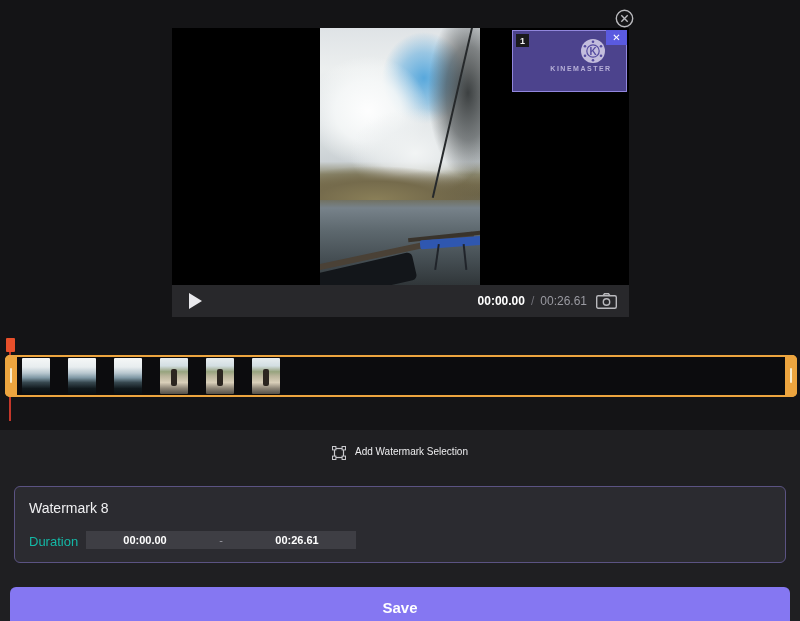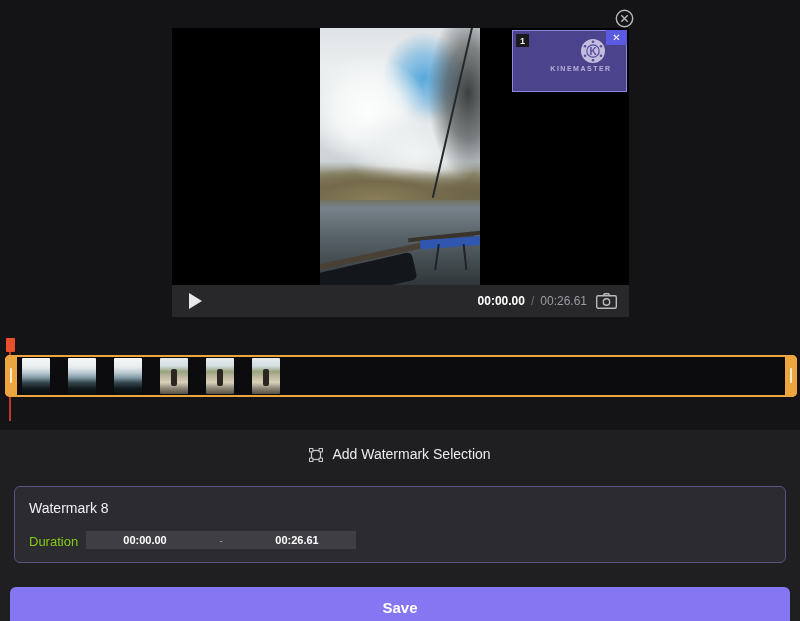--- a/index.html
+++ b/index.html
@@ -55,24 +55,24 @@
   .thumbs { position:absolute; left:15px; top:1px; display:flex; gap:18px; height:36px; }
   .thumb { width:28px; height:36px; border-radius:1px; overflow:hidden; position:relative; flex:none; }
   .thumb.ocean { background:linear-gradient(180deg,#f5f7f7 0%,#e8edef 25%,#b8c7cf 42%,#7e97a4 55%,#37484f 68%,#10181c 85%,#0a0f12 100%); }
   .thumb.beach { background:linear-gradient(180deg,#e8eef0 0%,#d3dee2 22%,#97a37e 38%,#b9b49a 50%,#d9cfb9 68%,#8a8274 85%,#555048 100%); }
   .thumb.beach i { position:absolute; left:11px; top:11px; width:6px; height:17px; background:#2c2620; border-radius:2px; }
   .playhead-line { position:absolute; left:9px; top:350px; width:2px; height:71px; background:#c3372a; }
   .playhead-flag { position:absolute; left:6px; top:338px; width:9px; height:14px; background:#e8502b; border-radius:1px; cursor:grab; }
 
   
   .bottom { position:absolute; left:0; top:430px; width:800px; height:191px; background:#1f1f22; }
-  .add-wm { position:absolute; left:0; top:16px; width:100%; display:flex; align-items:flex-end; justify-content:center; gap:9px; background:none; border:none; color:#ececee; font-size:14px; cursor:pointer; font-family:inherit; }
+  .add-wm { position:absolute; left:0; top:16px; width:100%; display:flex; align-items:flex-start; justify-content:center; gap:9px; background:none; border:none; color:#ececee; font-size:10px; cursor:pointer; font-family:inherit; }
   .panel { position:absolute; left:14px; top:56px; width:772px; height:77px; background:#2b2b30; border:1px solid #5b5383; border-radius:6px; }
   .panel-title { position:absolute; left:14px; top:13px; font-size:14px; color:#f0f0f2; }
-  .dur-label { position:absolute; left:14px; top:47px; font-size:13px; color:#84cc16; }
+  .dur-label { position:absolute; left:14px; top:47px; font-size:13px; color:#14b8a6; }
   .dur-bar { position:absolute; left:71px; top:44px; width:270px; height:18px; background:#3e3e44; display:flex; align-items:center; }
   .dur-val { flex:1; text-align:center; font-size:11px; font-weight:bold; color:#fff; background:none; border:none; font-family:inherit; cursor:text; }
   .dur-dash { width:34px; text-align:center; font-size:11px; color:#9a9aa2; }
   .save-btn { position:absolute; left:10px; top:157px; width:780px; height:40px; background:#8577f2; border:none; border-radius:6px; color:#fff; font-size:15px; font-weight:bold; cursor:pointer; font-family:inherit; }
 </style>
 </head>
 <body>
 
 <div class="page">
 

